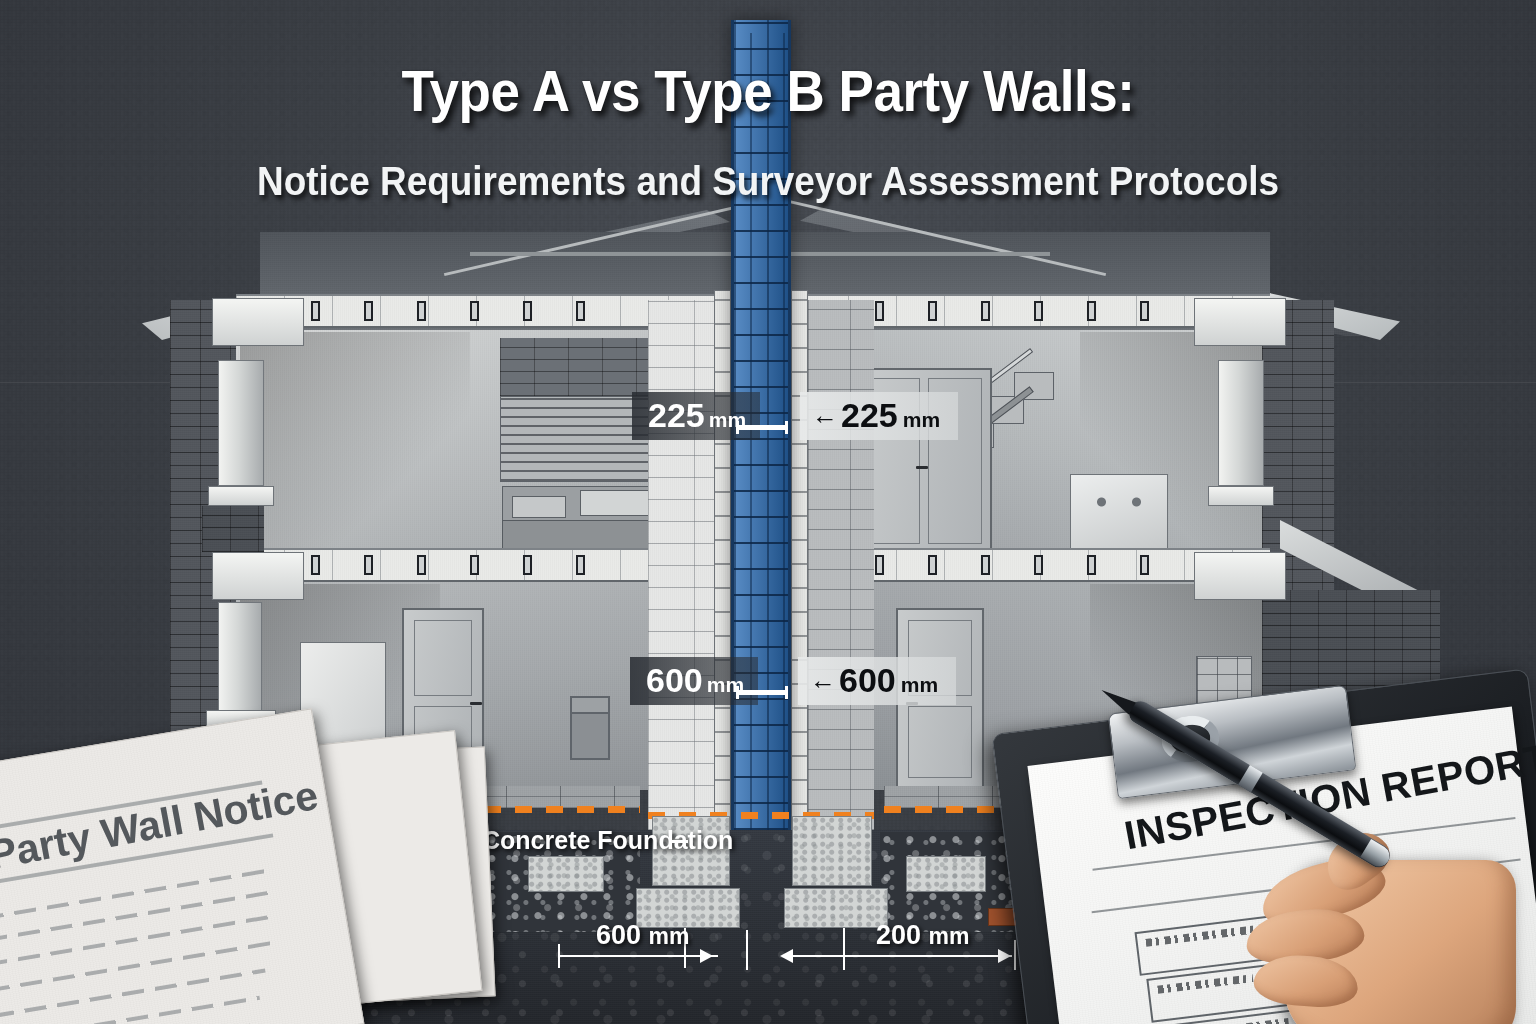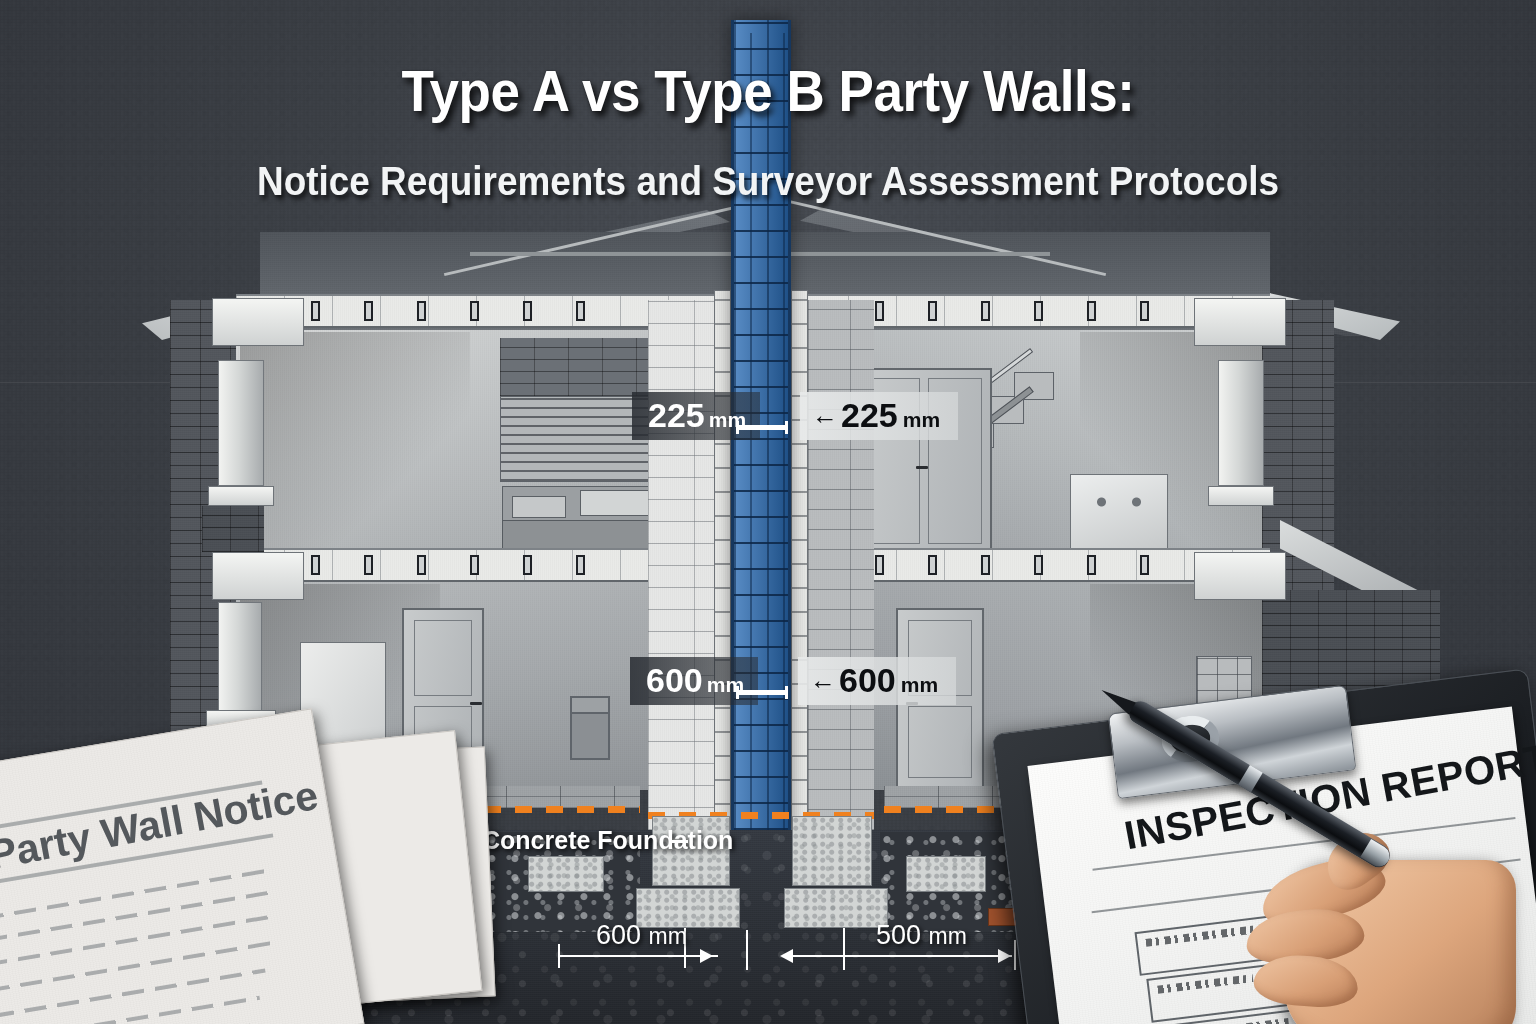--- a/index.html
+++ b/index.html
@@ -195,21 +195,21 @@
   .whiteline::before{left:0;}
   .whiteline::after{right:0;}
 
   
   .bdim{position:absolute;height:2px;background:#fff;}
   .btick{position:absolute;width:2px;background:#fff;}
   .barrow{position:absolute;width:0;height:0;border-top:7px solid transparent;border-bottom:7px solid transparent;}
   .barrow.r{border-left:13px solid #fff;}
   .barrow.l{border-right:13px solid #fff;}
   .bdim-label{
-    position:absolute;color:#fff;font-weight:normal;font-size:27px;
+    position:absolute;color:#fff;font-weight:bold;font-size:27px;
     text-shadow:2px 2px 4px rgba(0,0,0,.85);white-space:nowrap;
   }
   .bdim-label .u{font-size:23px;}
 
   .foundation-label{
     position:absolute;color:#fff;font-weight:bold;font-size:25px;
     text-shadow:2px 2px 5px rgba(0,0,0,.9);white-space:nowrap;
   }
   .foundation-tick{position:absolute;width:16px;height:3px;background:#fff;}
 
@@ -532,21 +532,21 @@
     <span>600</span>
     <span class="u">mm</span>
   </div>
 
   <div class="bdim" style="left:790px;top:955px;width:222px;"></div>
   <div class="barrow l" style="left:780px;top:949px;"></div>
   <div class="barrow r" style="left:998px;top:949px;"></div>
   <div class="btick" style="left:843px;top:928px;height:42px;"></div>
   <div class="btick" style="left:1014px;top:940px;height:30px;"></div>
   <div class="bdim-label" style="left:876px;top:920px;">
-    <span>500</span>
+    <span>200</span>
     <span class="u">mm</span>
   </div>
   <div class="wall-ext" style="position:absolute;left:988px;top:908px;width:40px;height:18px;background:#a0522d;border:1px solid #6b3519;"></div>
 
   <div id="notice">
     <div class="sheet" style="left:330px;top:72px;width:220px;height:250px;transform:rotate(7deg);"></div>
     <div class="sheet" style="left:300px;top:58px;width:230px;height:262px;transform:rotate(3.5deg);"></div>
     <div class="sheet" style="left:0px;top:20px;width:400px;height:320px;">
       <div class="paper-noise"></div>
       <div class="rule" style="left:46px;top:62px;width:292px;"></div>

